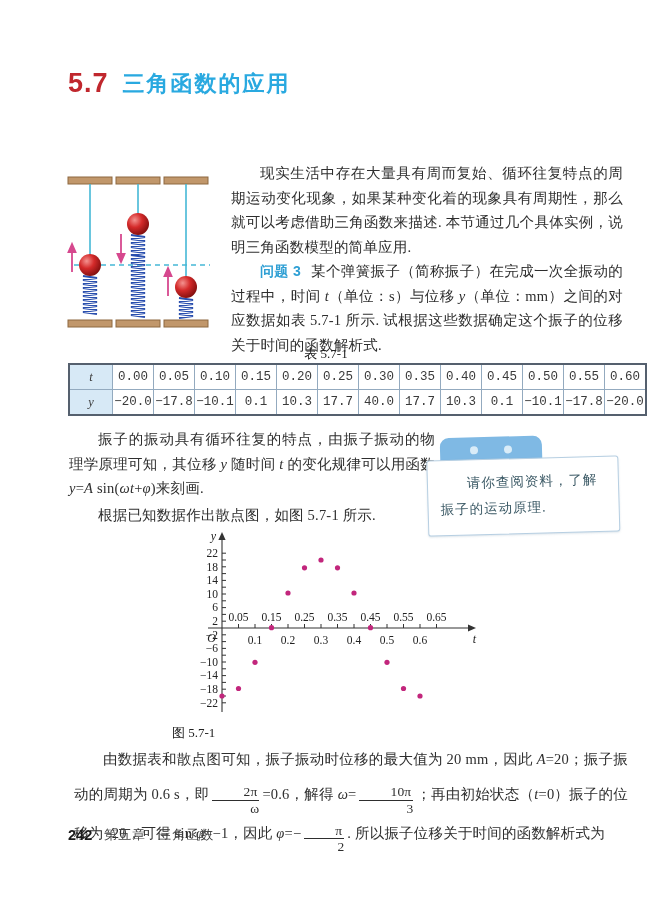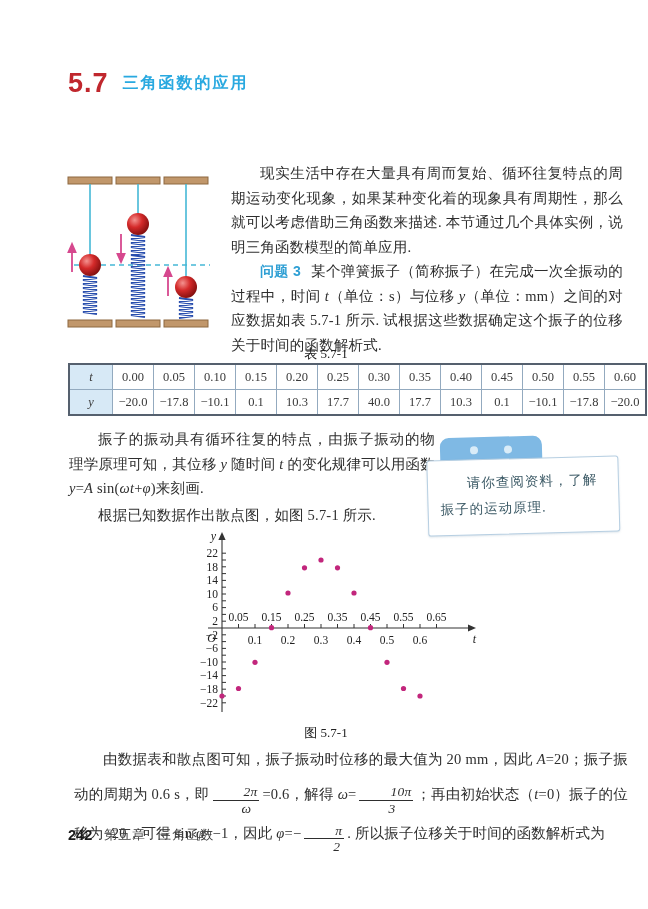--- a/index.html
+++ b/index.html
@@ -1,61 +1,61 @@
 <!DOCTYPE html>
 <html><head>
 <meta charset="utf-8">
 <style>
   html,body{margin:0;padding:0;background:#ffffff;}
   .page{
     position:relative;width:648px;height:909px;background:#ffffff;overflow:hidden;
     font-family:"Liberation Serif","DejaVu Serif",serif;color:#2e2e2e;
   }
   
-  .section-header{position:absolute;left:68px;top:68px;display:flex;align-items:center;gap:14px;
+  .section-header{position:absolute;left:68px;top:68px;display:flex;align-items:flex-end;gap:14px;
     font-family:"Liberation Sans","DejaVu Sans",sans-serif;font-weight:bold;}
   .section-number{font-size:27px;color:#c0272d;letter-spacing:1px;}
-  .section-title{font-size:16px;color:#29a9e0;letter-spacing:2px;}
+  .section-title{font-size:22px;color:#29a9e0;letter-spacing:2px;}
   
   .illustration{position:absolute;left:60px;top:172px;}
   
   .para{font-size:14.5px;line-height:24.5px;text-align:justify;letter-spacing:0.2px;margin:0;}
   .para i{font-family:"Liberation Serif",serif;}
   .indent{text-indent:2em;}
   .intro{position:absolute;left:231px;top:161px;width:392px;}
   .problem{position:absolute;left:231px;top:259px;width:392px;}
   .problem-label{color:#2e9fd4;font-weight:bold;font-family:"Liberation Sans","DejaVu Sans",sans-serif;font-size:14px;margin-right:10px;}
   .para-left{position:absolute;left:69px;top:427px;width:366px;}
   .para-left2{position:absolute;left:69px;top:503px;width:366px;}
   
   .table-caption{position:absolute;left:172px;top:345px;width:308px;text-align:center;
     font-weight:normal;font-size:13px;color:#222;}
   table.data-table{position:absolute;left:68px;top:363px;border-collapse:collapse;
     border:2px solid #55606e;background:#fff;}
   table.data-table td,table.data-table th{
     border:1px solid #93aabf;font-size:12.5px;color:#3a3a3a;text-align:center;
-    height:24px;padding:0 1px;font-weight:normal;}
+    height:24px;padding:0 1px;font-weight:normal;font-family:Liberation Mono, monospace;}
   table.data-table th{background:#d7e9f6;font-style:italic;width:40px;font-family:"Liberation Serif",serif;}
   table.data-table td{width:38px;}
   
   .callout{position:absolute;left:427px;top:436px;width:192px;transform:rotate(-1.6deg);}
   .callout-tab{position:relative;left:14px;width:102px;height:26px;background:#7fb9e4;
     border-radius:9px 9px 0 0;display:flex;align-items:center;justify-content:center;gap:26px;}
   .callout-dot{width:8px;height:8px;border-radius:50%;background:#d9ecf8;}
   .callout-card{position:relative;margin-top:-4px;background:#fff;border:1px solid #b7cfe2;
     border-radius:3px;box-shadow:0 1px 2px rgba(120,150,175,.25);padding:10px 12px 12px 12px;}
   .callout-text{font-size:13.5px;line-height:26px;color:#3c5a66;text-indent:2em;margin:0;letter-spacing:1px;}
   
   .chart-wrap{position:absolute;left:172px;top:526px;}
-  .figure-caption{position:absolute;left:172px;top:724px;width:308px;text-align:center;font-size:13px;color:#222;}
+  .figure-caption{position:absolute;left:172px;top:724px;width:308px;font-size:13px;color:#222;}
   
   .conclusion{position:absolute;left:74px;top:742px;width:554px;font-size:14.5px;
     line-height:35px;text-align:justify;letter-spacing:0.2px;}
-  .frac{display:inline-block;text-align:left;vertical-align:-1.0em;line-height:1.12;
-    font-size:13.5px;margin:0 3px;font-style:italic;}
+  .frac{display:inline-block;text-align:right;vertical-align:-1.0em;line-height:1.12;
+    font-size:13.5px;margin:0 3px;}
   .frac .num{display:block;border-bottom:1px solid #2e2e2e;padding:0 2px;}
   .frac .den{display:block;}
   
   .footer{position:absolute;left:68px;top:826px;display:flex;align-items:center;gap:12px;}
   .page-number{font-family:"Liberation Sans","DejaVu Sans",sans-serif;font-weight:bold;font-size:14.5px;color:#1a1a1a;}
   .chapter{font-size:13px;color:#3d3d3d;letter-spacing:1px;}
 </style>
 </head>
 <body>
 

